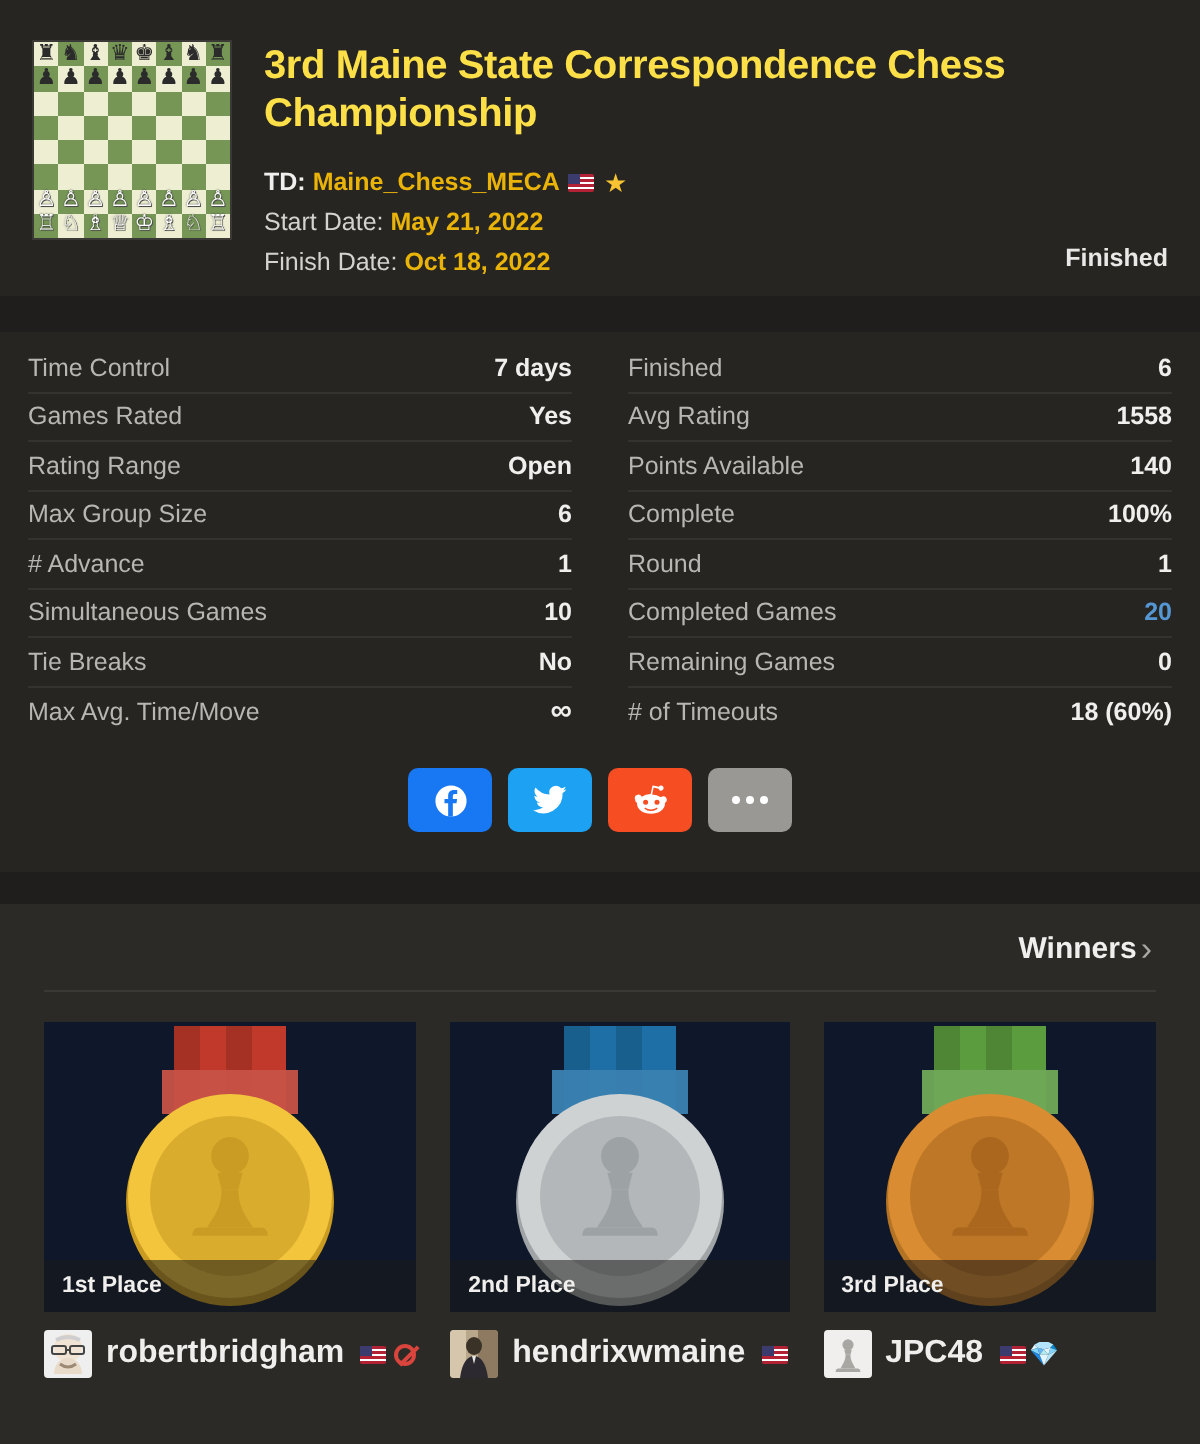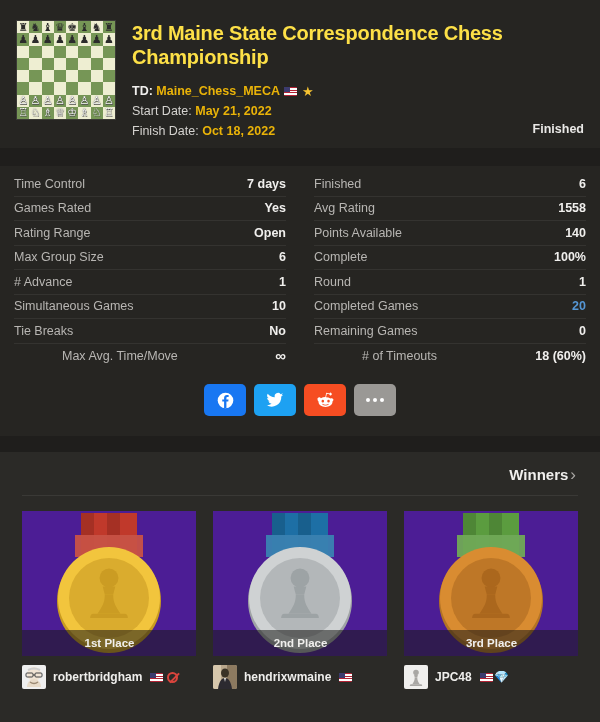--- a/index.html
+++ b/index.html
@@ -113,21 +113,21 @@
   }
   .stats-col { width: 50%; padding: 0 14px; }
   .stat-row {
     display: flex;
     justify-content: space-between;
     align-items: center;
     height: 24.5px;
     border-bottom: 1px solid #343330;
     font-size: 12.5px;
   }
-  .stat-row:last-child { border-bottom: none; margin-left: 48px; }
+  .stat-row:last-child { border-bottom: none; }
   .stat-label { color: #b8b6b3; }
   .stat-value { color: #f0efed; font-weight: bold; }
   .stat-value.link { color: #5596d4; }
   .inf { font-size: 15px; line-height: 1; }
 
   
   .share-row {
     display: flex;
     justify-content: center;
     gap: 8px;
@@ -172,23 +172,22 @@
   }
   .cards {
     display: flex;
     gap: 17px;
     margin-top: 15px;
   }
   .card { flex: 1 1 0; }
   .medal-box {
     position: relative;
     height: 145px;
-    background: #4c1d95;
+    background: #0f172a;
     overflow: hidden;
-    text-align: center;
   }
   .medal {
     position: absolute;
     left: 50%;
     transform: translateX(-50%);
     top: 2px;
     width: 120px;
     height: 145px;
   }
   .place-label {
@@ -210,21 +209,21 @@
   .avatar {
     width: 24px; height: 24px;
     border-radius: 2px;
     flex: 0 0 24px;
     overflow: hidden;
     background: #4a4845;
   }
   .avatar svg { display: block; }
   .player-name {
     color: #efeeec;
-    font-size: 12px;
+    font-size: 16px;
     font-weight: bold;
     white-space: nowrap;
   }
   .badges { display: flex; align-items: center; gap: 1px; white-space: nowrap; }
 </style>
 </head>
 <body>
 
 <div class="header">
   <div class="board-thumb" id="board">

